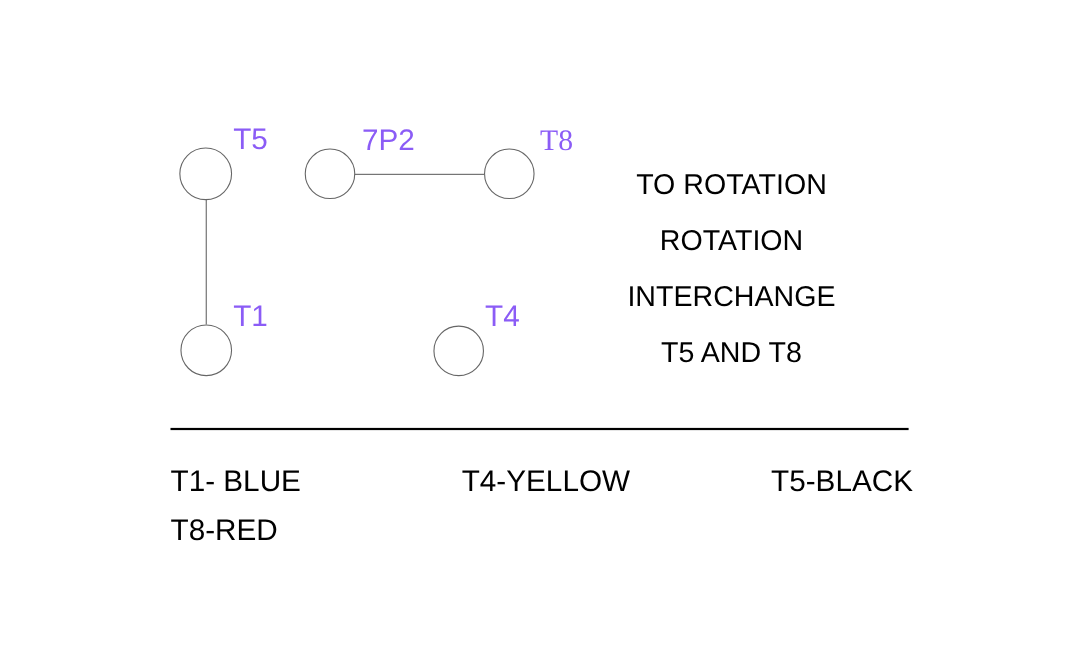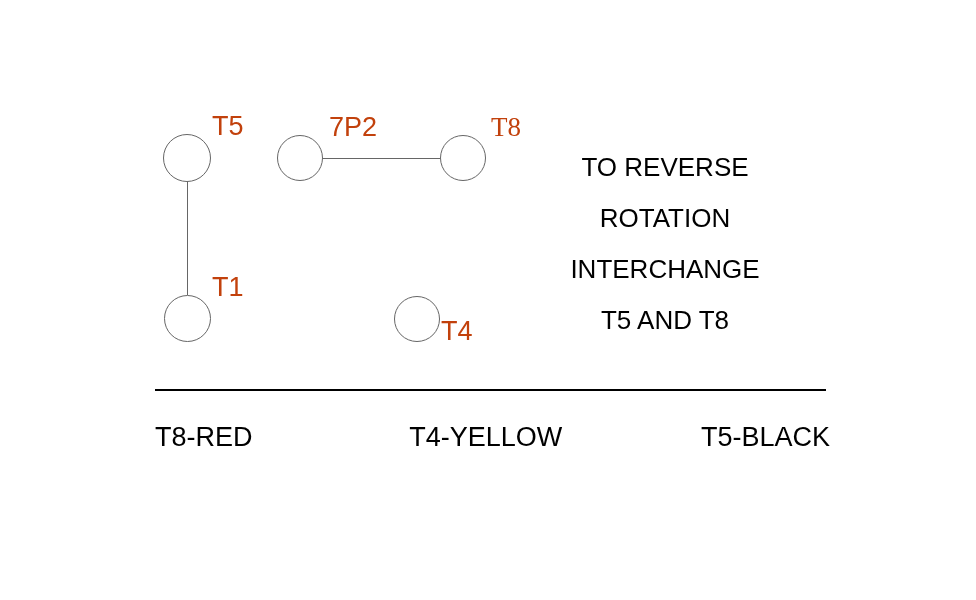--- a/index.html
+++ b/index.html
@@ -20,21 +20,21 @@
   .terminal {
     position: absolute;
     box-sizing: border-box;
     border: 1px solid #666666;
     border-radius: 50%;
     background: #ffffff;
   }
   .terminal-label {
     position: absolute;
     font-size: 27px;
-    color: #c2410c;
+    color: #8b5cf6;
     line-height: 1;
     white-space: nowrap;
   }
 
   
   .wire {
     position: absolute;
     background: #666666;
   }
   .wire-v { width: 1px; }
@@ -102,33 +102,34 @@
   <div class="terminal" style="left: 277px; top: 135px; width: 46px; height: 46px;"></div>
   <div class="terminal-label" style="left: 329px; top: 114px;">7P2</div>
 
   <div class="terminal" style="left: 440px; top: 135px; width: 46px; height: 46px;"></div>
   <div class="terminal-label" style="left: 491px; top: 114px; font-family: Liberation Serif, serif;">T8</div>
 
   <div class="terminal" style="left: 164px; top: 295px; width: 47px; height: 47px;"></div>
   <div class="terminal-label" style="left: 212px; top: 274px; text-align: right;">T1</div>
 
   <div class="terminal" style="left: 394px; top: 296px; width: 46px; height: 46px;"></div>
-  <div class="terminal-label" style="left: 441px; top: 274px; margin-top: 44px;">T4</div>
+  <div class="terminal-label" style="left: 441px; top: 274px;">T4</div>
 
   <div id="note">
-    <div class="note-line">TO REVERSE</div>
+    <div class="note-line">TO ROTATION</div>
     <div class="note-line">ROTATION</div>
     <div class="note-line">INTERCHANGE</div>
     <div class="note-line">T5 AND T8</div>
   </div>
 
   <div id="divider"></div>
 
   <div id="legend">
     <div class="legend-col legend-col-1">
+      <div class="legend-entry">T1- BLUE</div>
       <div class="legend-entry">T8-RED</div>
     </div>
     <div class="legend-col legend-col-2">
       <div class="legend-entry">T4-YELLOW</div>
     </div>
     <div class="legend-col legend-col-3">
       <div class="legend-entry">T5-BLACK</div>
     </div>
   </div>
 

